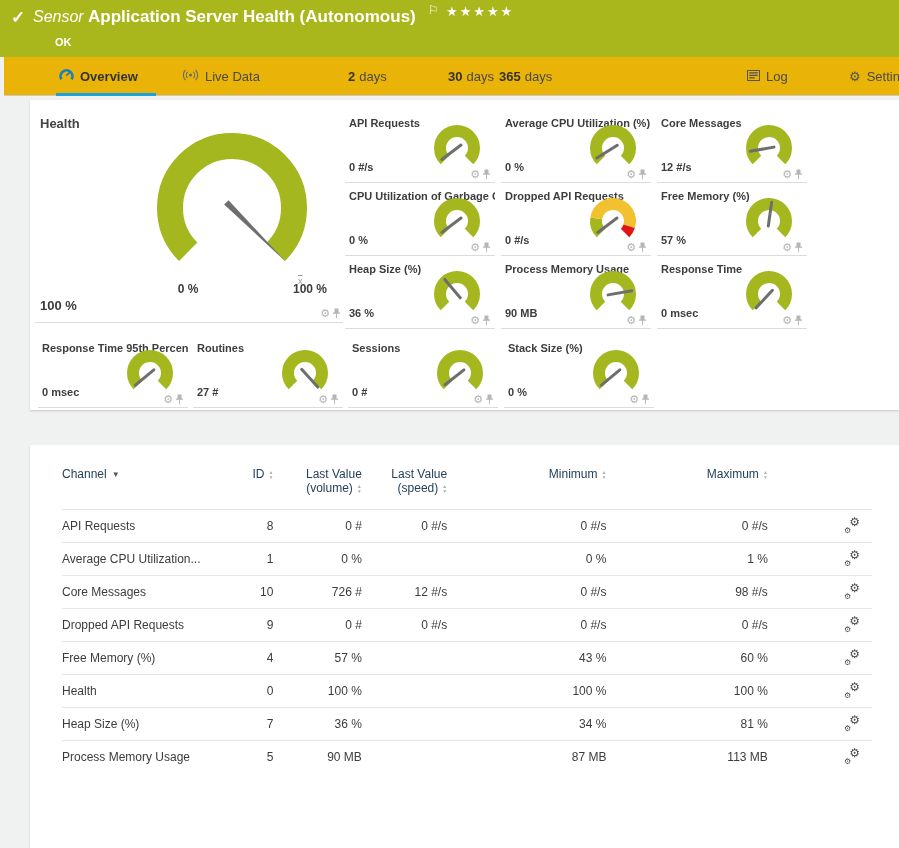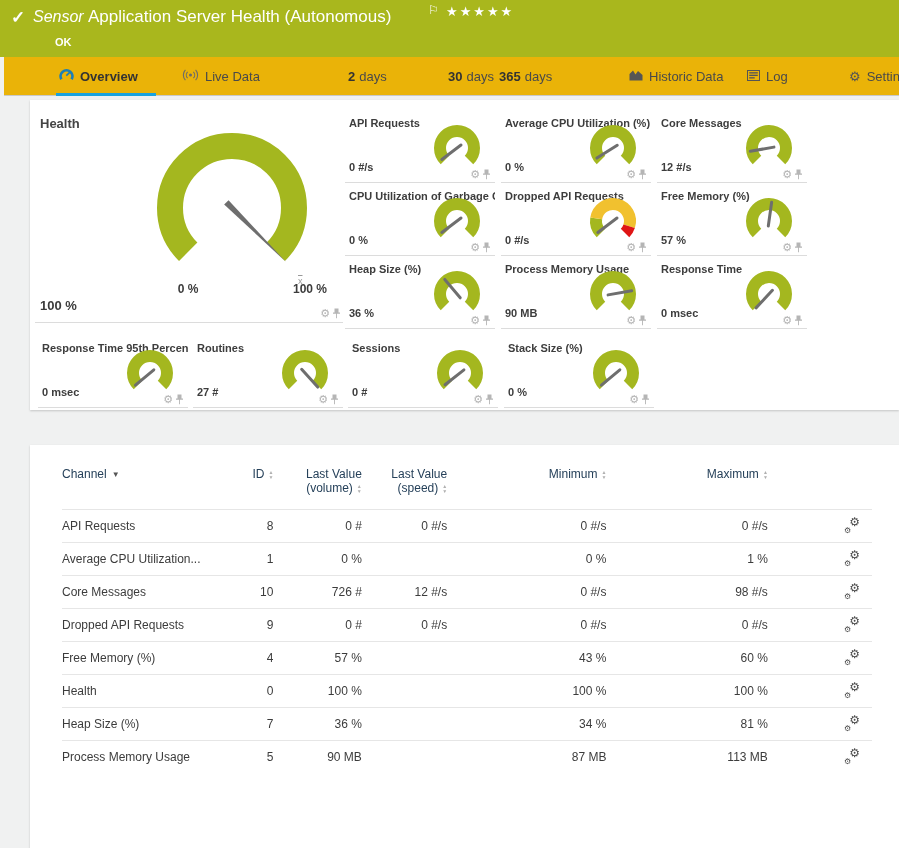--- a/index.html
+++ b/index.html
@@ -4,21 +4,21 @@
 <style>
   * { margin:0; padding:0; box-sizing:border-box; }
   html,body { background:#e8e8e8; }
   .screen { position:relative; width:899px; height:848px; overflow:hidden;
             background:#f0f1f1; font-family:"Liberation Sans", sans-serif; color:#3c3c3c; }
 
   
   .topbar { position:absolute; left:0; top:0; width:899px; height:57px; background:var(--header-green); color:#fff; }
   .topbar .check { position:absolute; left:11px; top:7px; font-size:17px; font-weight:bold; }
   .topbar .kind  { position:absolute; left:33px; top:8px; font-size:16px; font-style:italic; }
-  .topbar .title { position:absolute; left:88px; top:7px; font-size:17px; font-weight:normal; white-space:nowrap; }
+  .topbar .title { position:absolute; left:88px; top:7px; font-size:17px; font-weight:bold; white-space:nowrap; }
   .topbar .flag  { position:absolute; left:428px; top:3px; font-size:12px; }
   .topbar .stars { position:absolute; left:446px; top:4px; font-size:13px; letter-spacing:2px; }
   .topbar .ok    { position:absolute; left:55px; top:36px; font-size:11px; font-weight:bold; }
 
   
   .tabbar { position:absolute; left:4px; top:57px; width:899px; height:39px; background:#eab308; border-bottom:1px solid #c9c9c9; }
   .tab { position:absolute; top:0; height:39px; line-height:39px; font-size:13px; color:#4a4a4a; cursor:pointer; white-space:nowrap; }
   .tab .ticon { display:inline-block; vertical-align:middle; margin-right:6px; position:relative; top:-1px; }
   .tab .num { font-weight:bold; color:#333; margin-right:4px; }
   .tab.active { color:#333; font-weight:bold; }
@@ -107,27 +107,20 @@
       </span><span>Live Data</span>
     </div>
     <div class="tab" style="left:300px;margin-left:44px;">
       <span class="num">2</span><span>days</span>
     </div>
     <div class="tab" style="left:396px;margin-left:48px;">
       <span class="num">30</span><span>days</span>
     </div>
     <div class="tab" style="left:495px;">
       <span class="num">365</span><span>days</span>
-    </div>
-    <div class="tab" style="left:625px;">
-      <span class="ticon">
-        <svg width="14" height="12" viewBox="0 0 14 12">
-            <path d="M0.5 11.5 V5 L4 1.5 L6.5 5.5 L9 2 L13.5 6 V11.5 Z" fill="#555"></path>
-          </svg>
-      </span><span>Historic Data</span>
     </div>
     <div class="tab" style="left:743px;">
       <span class="ticon">
         <svg width="13" height="11" viewBox="0 0 13 11">
             <rect x="0.5" y="0.5" width="12" height="10" fill="none" stroke="#555"></rect>
             <rect x="2.2" y="2.2" width="8.6" height="1.3" fill="#555"></rect>
             <rect x="2.2" y="4.7" width="8.6" height="1.3" fill="#555"></rect>
             <rect x="2.2" y="7.2" width="5.5" height="1.3" fill="#555"></rect>
           </svg>
       </span><span>Log</span>

